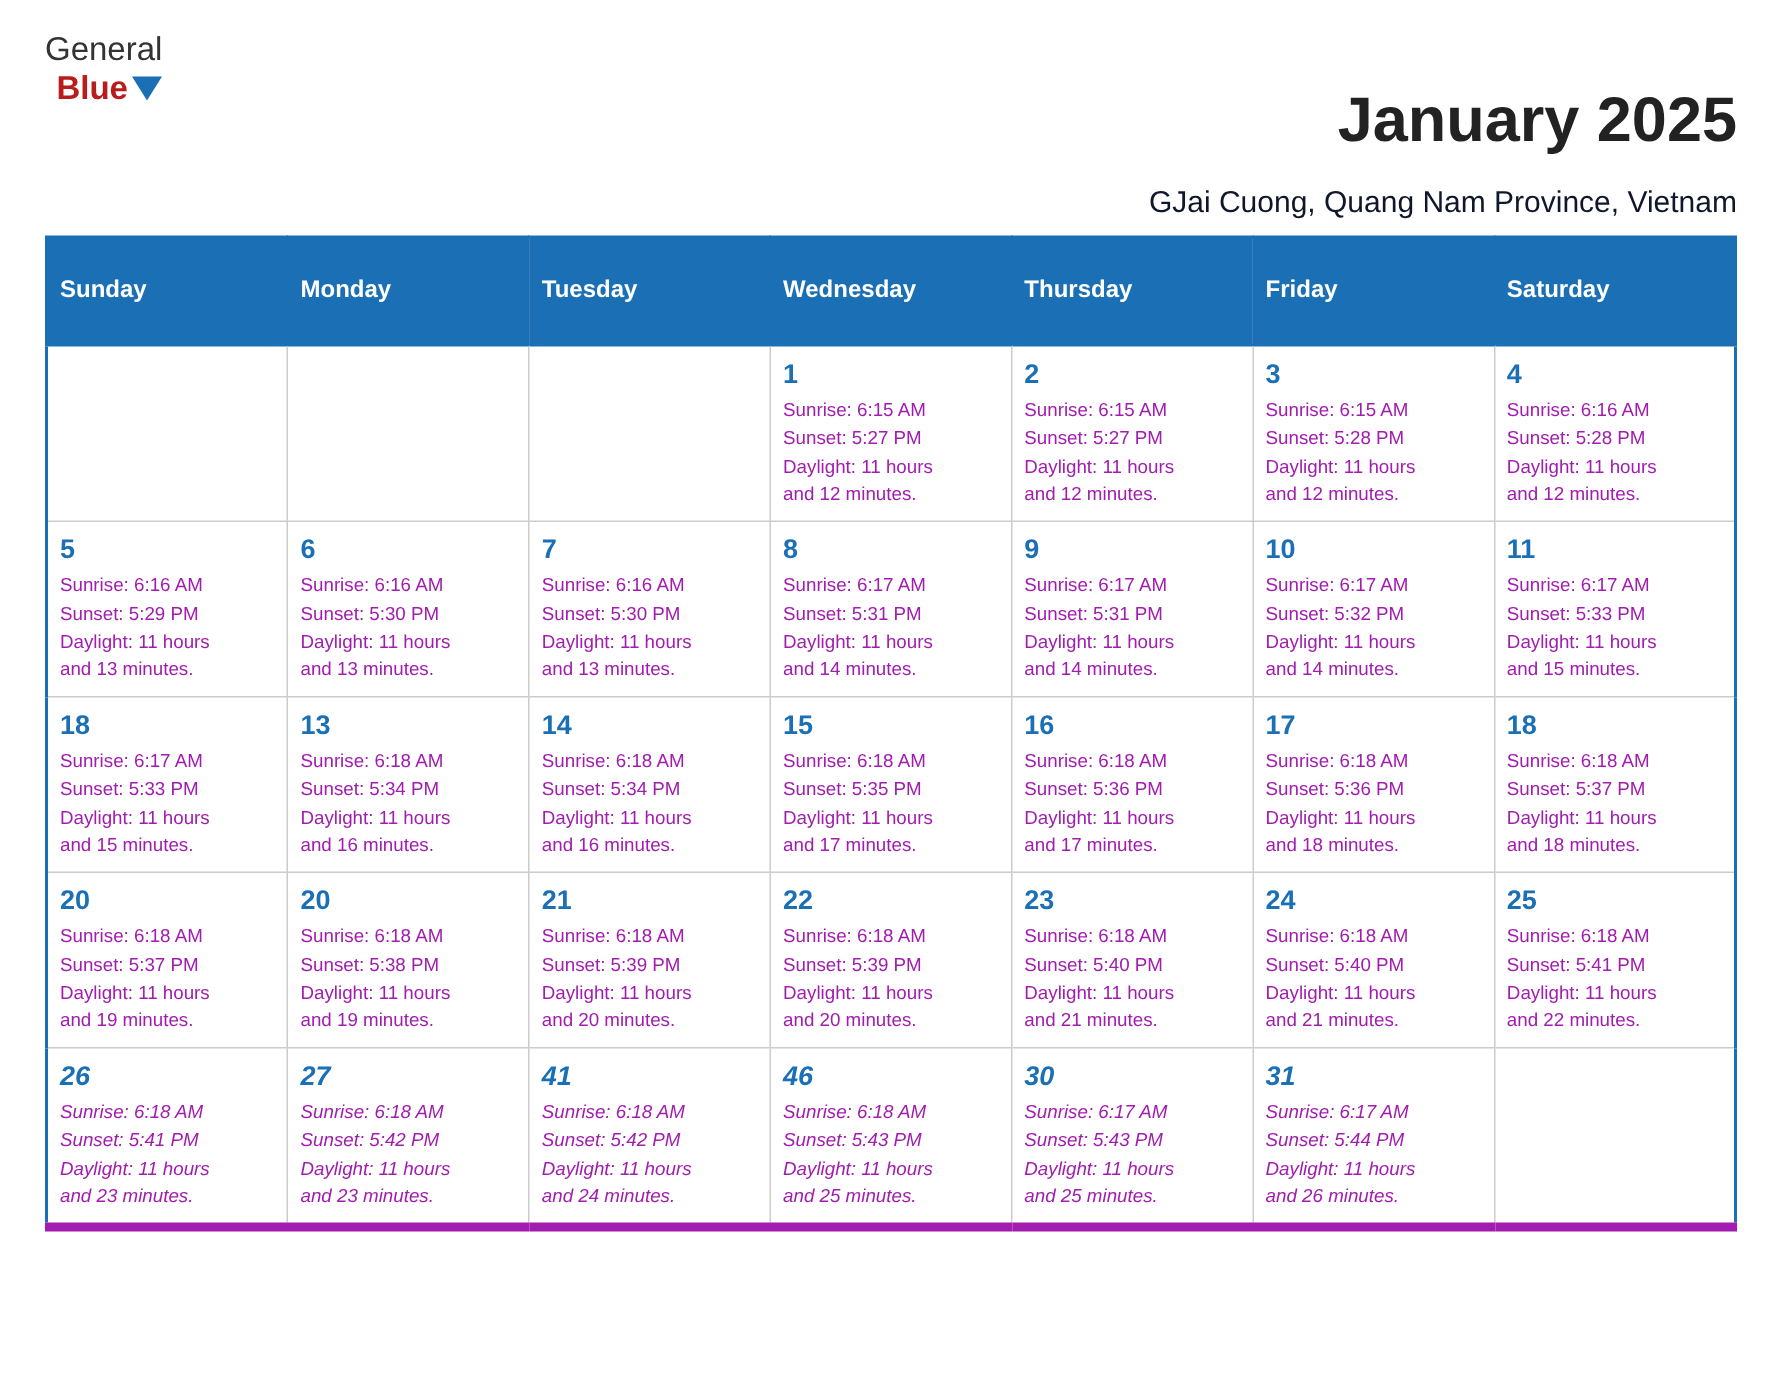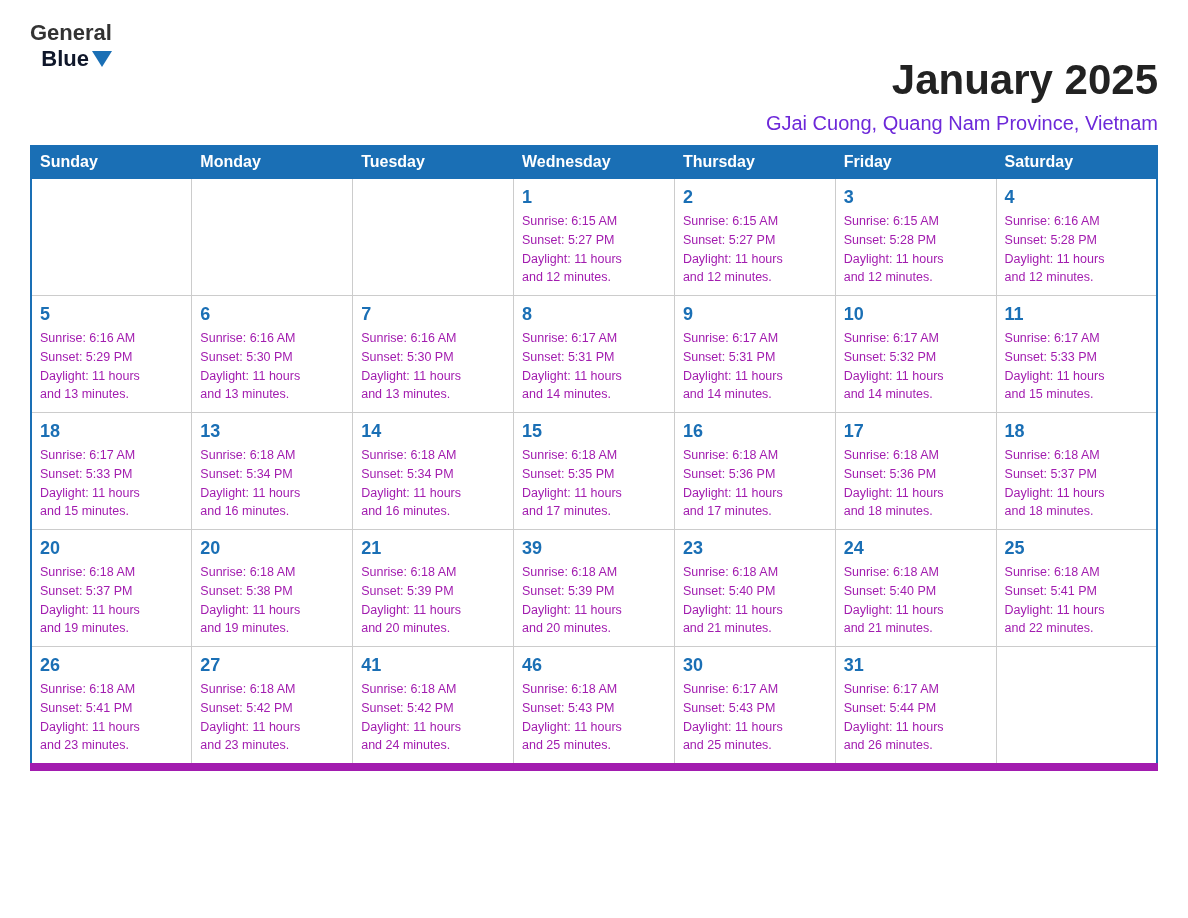--- a/index.html
+++ b/index.html
@@ -16,54 +16,54 @@
       align-items: flex-start;
       margin-bottom: 10px;
     }
     .logo {
       display: flex;
       align-items: center;
       gap: 4px;
     }
     .logo-text-general {
       font-size: 22px;
-      font-weight: bold;
+      font-weight: normal;
       color: #333;
       text-align: center;
     }
     .logo-text-blue {
       font-size: 22px;
       font-weight: bold;
-      color: #0f172a;
+      color: #b91c1c;
     }
     .title-area {
       text-align: right;
     }
     .main-title {
       font-size: 42px;
       font-weight: bold;
       color: #222;
       margin-top: 36px;
     }
     .subtitle {
       font-size: 20px;
-      color: #6d28d9;
-      margin-top: 8px;
+      color: #0f172a;
+      margin-top: 20px;
     }
     .calendar {
       width: 100%;
       border-collapse: collapse;
       margin-top: 10px;
     }
     .calendar thead tr th {
       background-color: #1a6fb5;
       color: #fff;
       font-size: 16px;
       font-weight: bold;
-      padding: 6px 8px;
+      padding: 26px 8px;
       text-align: left;
       border: 1px solid #1a6fb5;
     }
     .calendar tbody tr td {
       vertical-align: top;
       border: 1px solid #ccc;
       padding: 8px;
       width: 14.28%;
       min-height: 100px;
     }
@@ -75,21 +75,22 @@
     }
     .day-info {
       font-size: 12.5px;
       color: #a21caf;
       line-height: 1.5;
     }
     .empty-cell {
       background: #fff;
     }
     .calendar tbody tr:last-child td {
-      border-bottom: 8px solid #a21caf;
+      border-bottom: 6px solid #a21caf;
+      font-style: italic;
     }
     .calendar tbody tr td:first-child {
       border-left: 2px solid #1a6fb5;
     }
     .calendar tbody tr td:last-child {
       border-right: 2px solid #1a6fb5;
     }
     .calendar thead tr th:first-child {
       border-left: 2px solid #1a6fb5;
     }
@@ -223,21 +224,21 @@
         </td>
         <td>
           <div class="day-number">20</div>
           <div class="day-info">Sunrise: 6:18 AM<br>Sunset: 5:38 PM<br>Daylight: 11 hours<br>and 19 minutes.</div>
         </td>
         <td>
           <div class="day-number">21</div>
           <div class="day-info">Sunrise: 6:18 AM<br>Sunset: 5:39 PM<br>Daylight: 11 hours<br>and 20 minutes.</div>
         </td>
         <td>
-          <div class="day-number">39</div>
+          <div class="day-number">22</div>
           <div class="day-info">Sunrise: 6:18 AM<br>Sunset: 5:39 PM<br>Daylight: 11 hours<br>and 20 minutes.</div>
         </td>
         <td>
           <div class="day-number">23</div>
           <div class="day-info">Sunrise: 6:18 AM<br>Sunset: 5:40 PM<br>Daylight: 11 hours<br>and 21 minutes.</div>
         </td>
         <td>
           <div class="day-number">24</div>
           <div class="day-info">Sunrise: 6:18 AM<br>Sunset: 5:40 PM<br>Daylight: 11 hours<br>and 21 minutes.</div>
         </td>

